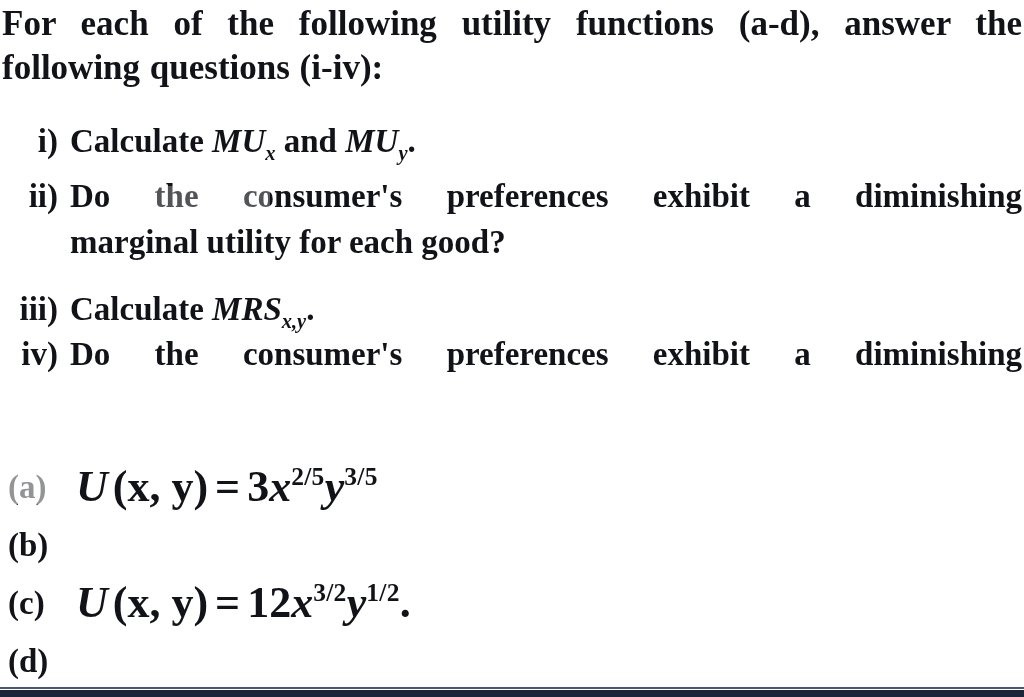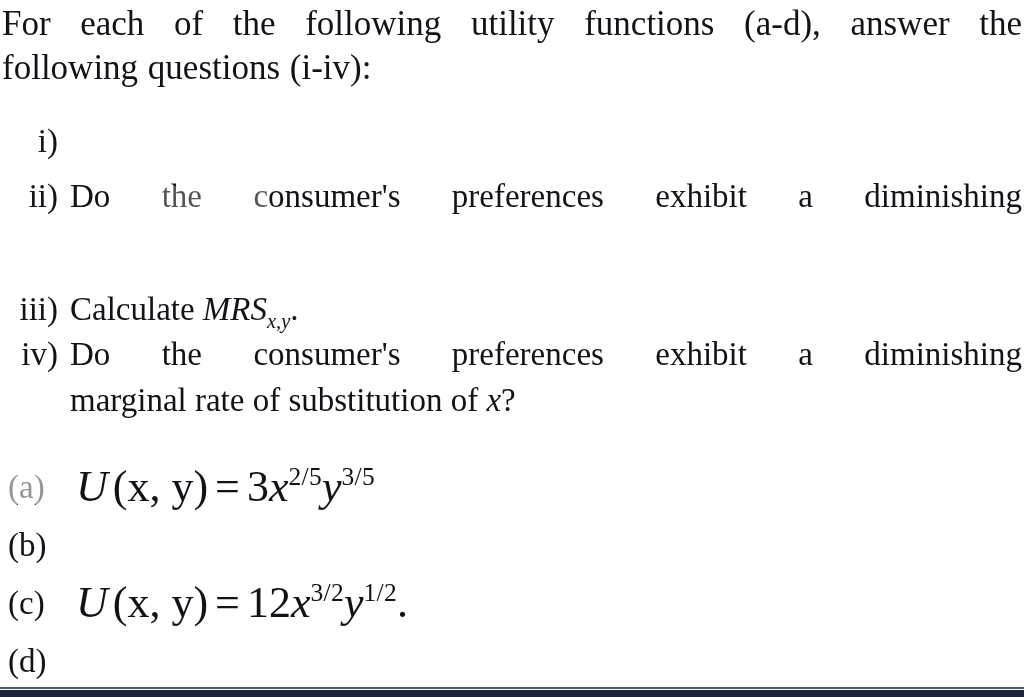--- a/index.html
+++ b/index.html
@@ -16,20 +16,21 @@
     color: #111318;
     position: relative;
   }
 
   .page {
     position: absolute;
     left: 0; top: 0;
     width: 1024px;
     height: 539px;
     background: #ffffff;
+    font-weight: bold;
   }
 
   
   .intro {
     position: absolute;
     left: 2px;
     top: 2px;
     width: 1020px;
     font-size: 35px;
     line-height: 44px;
@@ -193,45 +194,48 @@
 
   <div class="intro">
     <span class="l1">For each of the following utility functions (a-d), answer the</span>
     <span class="l2">following questions (i-iv):</span>
   </div>
 
   <div class="roman-list">
 
     <div class="r-item" id="item-i">
       <span class="r-label">i)</span>
+      <div class="r-body">
+        <span class="plain">
+          <span>Calculate </span><span class="mi">MU</span><sub class="sb">x</sub><span> and </span><span class="mi">MU</span><sub class="sb">y</sub><span>.</span>
+        </span>
+      </div>
     </div>
 
     <div class="r-item" id="item-ii">
       <span class="r-label">ii)</span>
       <div class="r-body">
         <span class="just">Do the consumer's preferences exhibit a diminishing</span>
+        <span class="plain">marginal utility for each good?</span>
       </div>
     </div>
 
     <div class="r-item" id="item-iii">
       <span class="r-label">iii)</span>
       <div class="r-body">
         <span class="plain">
           <span>Calculate </span><span class="mi">MRS</span><sub class="sb">x,y</sub><span>.</span>
         </span>
       </div>
     </div>
 
     <div class="r-item" id="item-iv">
       <span class="r-label">iv)</span>
       <div class="r-body">
         <span class="just">Do the consumer's preferences exhibit a diminishing</span>
-        <span class="plain">
-          <span>marginal rate of substitution of </span><span class="mi">x</span><span>?</span>
-        </span>
       </div>
     </div>
 
   </div>
 
   <div class="letter-list">
 
     <div class="l-item" id="fn-a">
       <span class="l-label">(a)</span>
       <span class="l-body"><span class="mi">U</span><span class="fn-gap"></span><span class="mi paren">(x, y)</span><span class="mo mo-eq">=</span><span class="mn">3</span><span class="mi">x</span><sup class="exp">2/5</sup><span class="mi">y</span><sup class="exp">3/5</sup><span></span></span>

